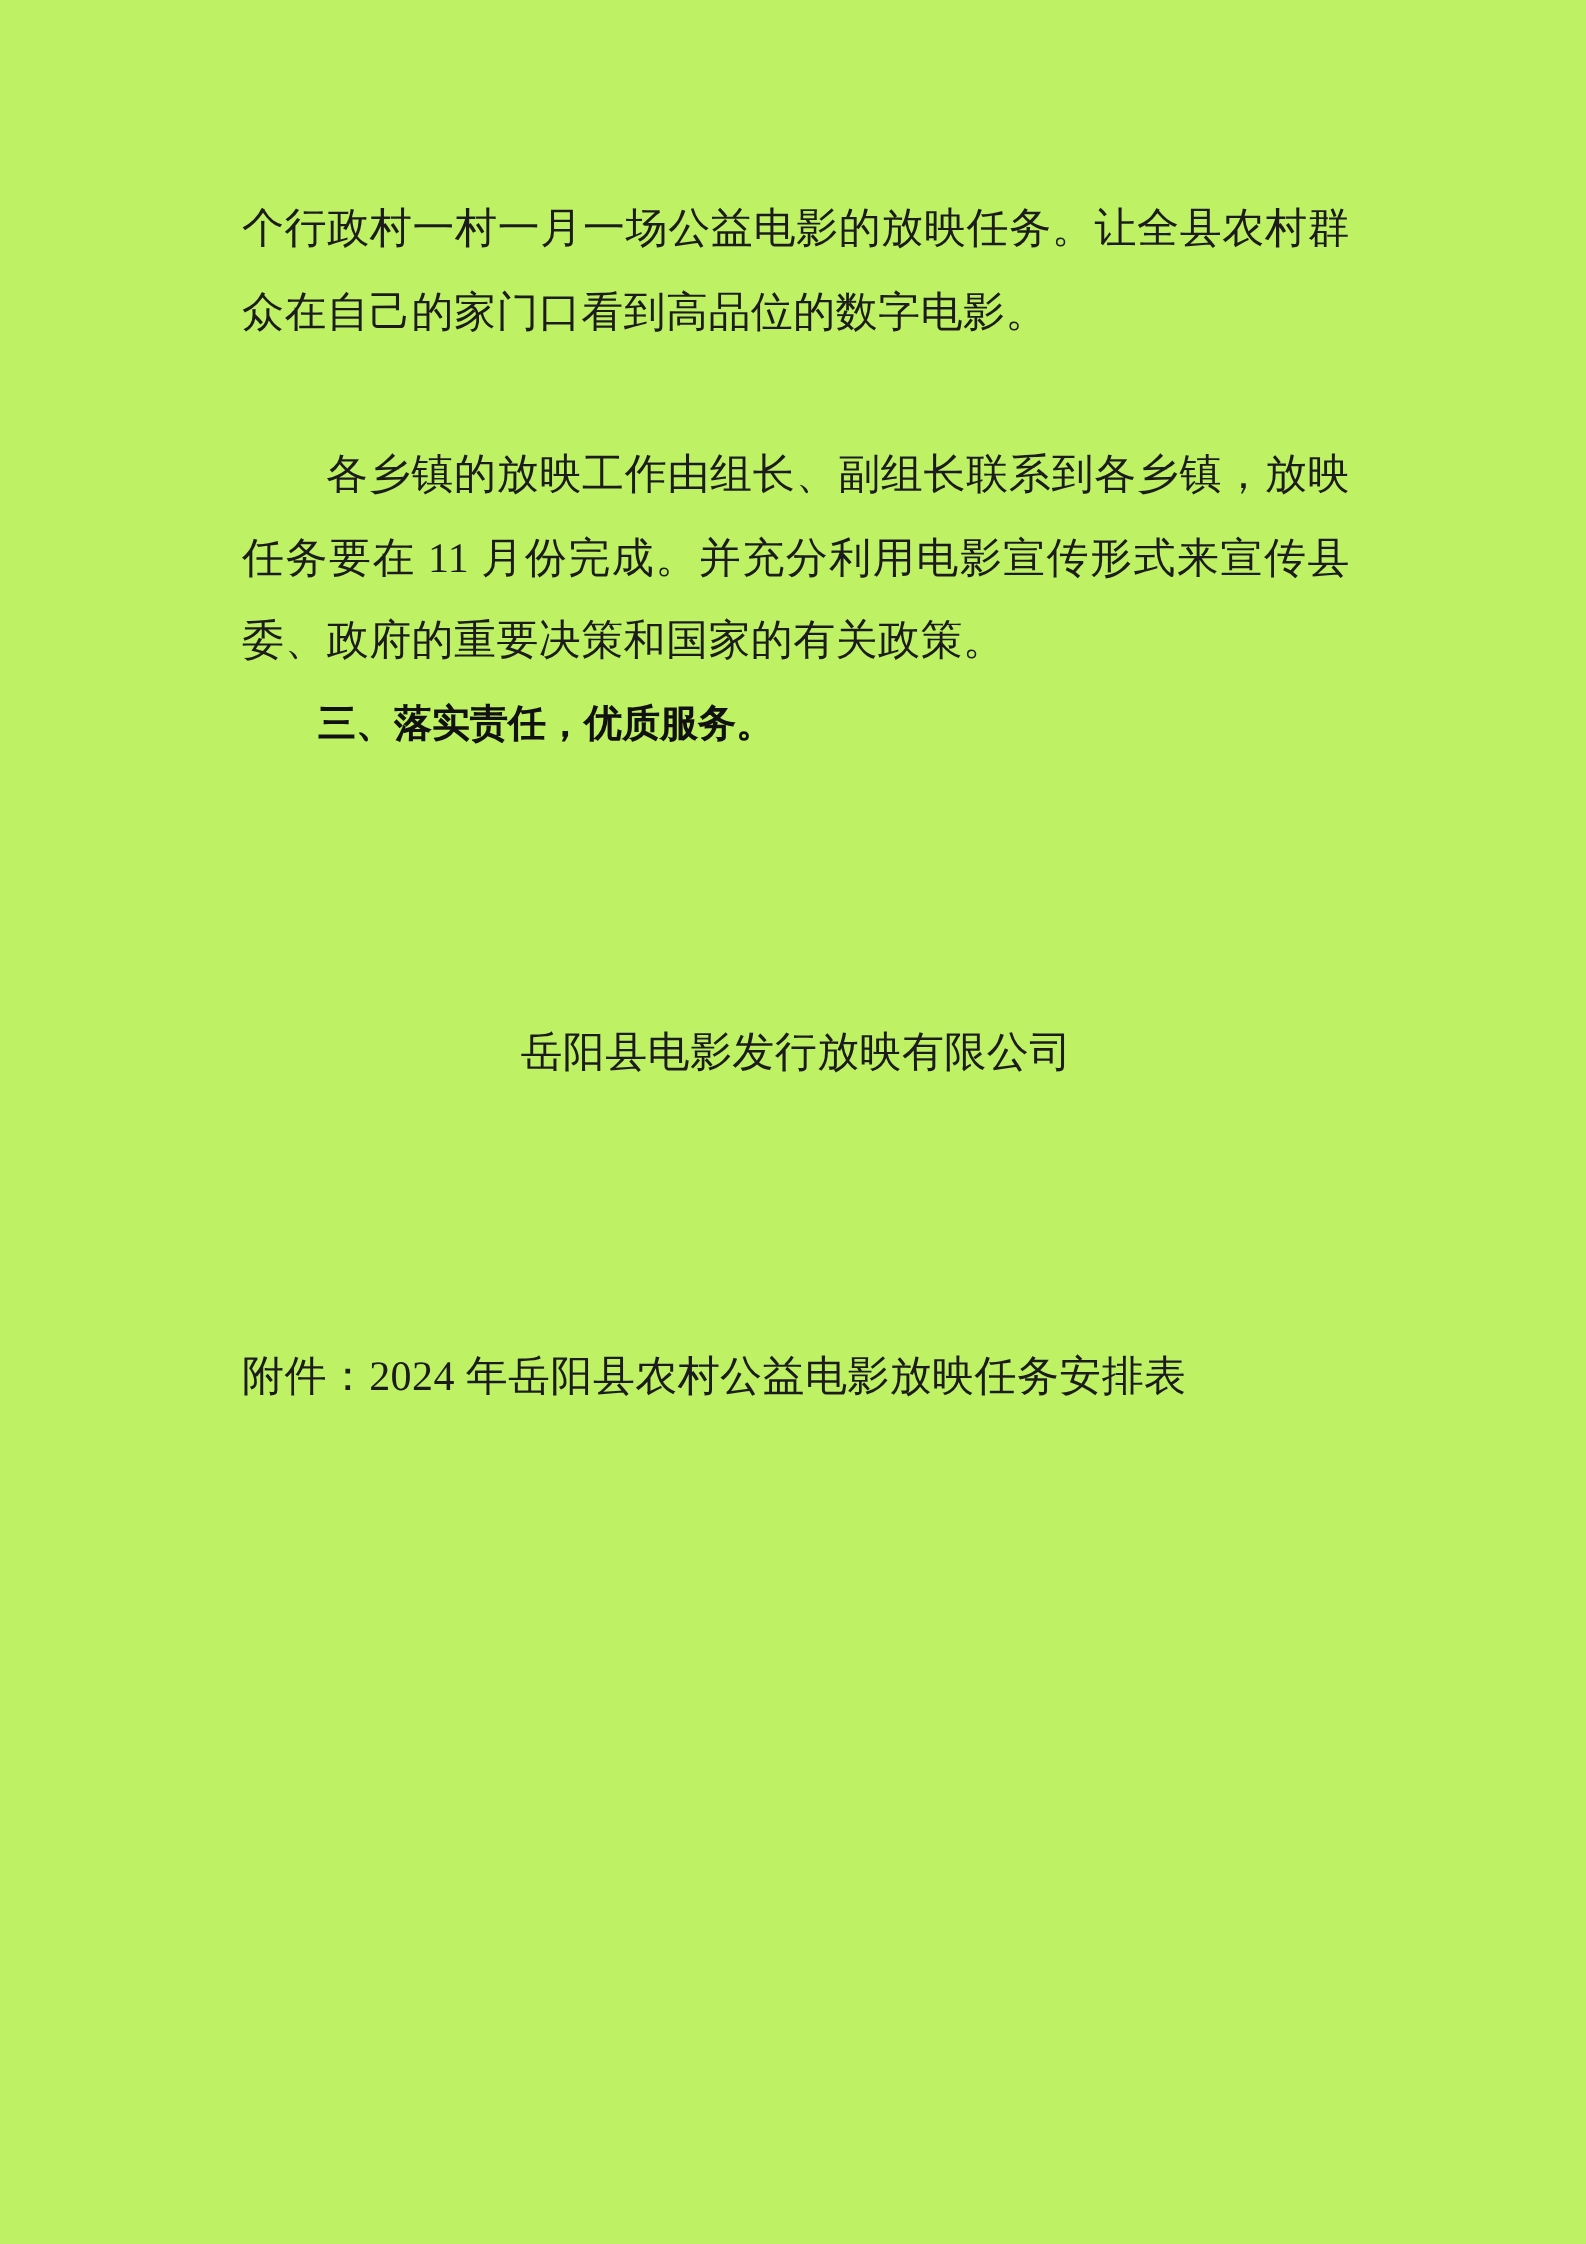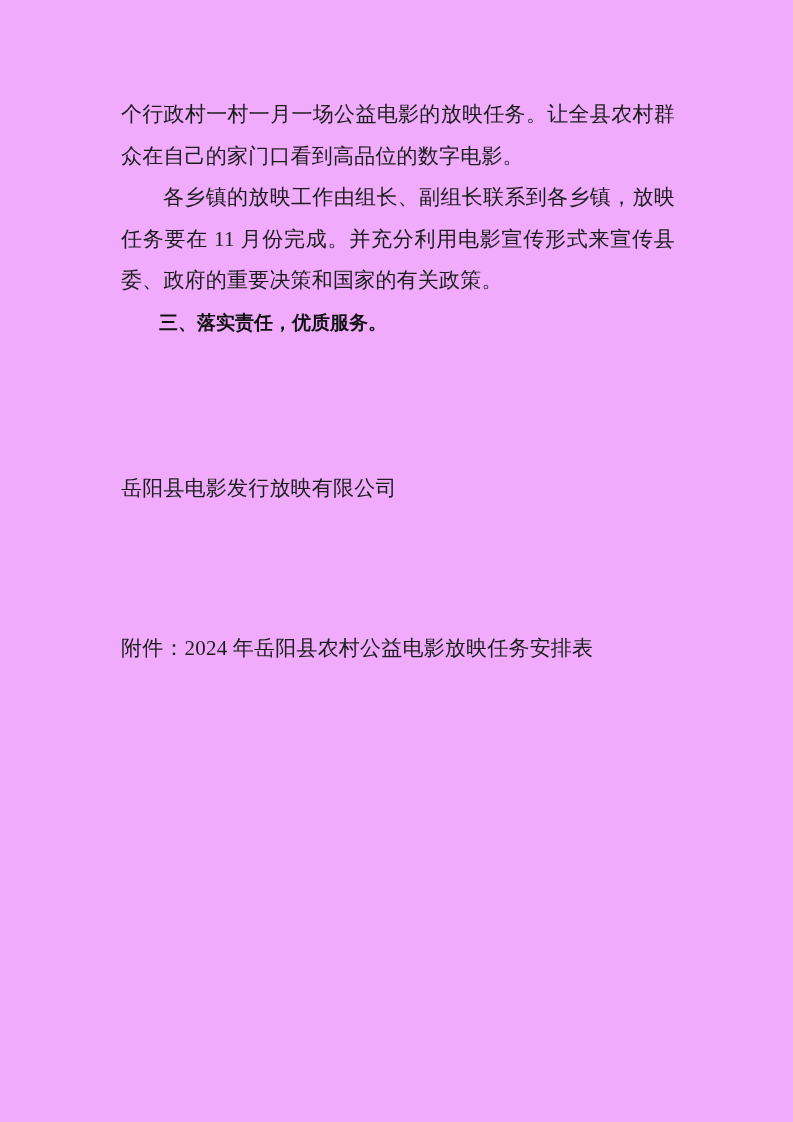--- a/index.html
+++ b/index.html
@@ -4,54 +4,56 @@
 <style>
   html, body {
     margin: 0;
     padding: 0;
     background: #ffffff;
   }
   .page {
     position: relative;
     width: 793px;
     height: 1122px;
-    background: #f0abfc;
+    background: #bef264;
     overflow: hidden;
     font-family: "Liberation Serif", "DejaVu Serif", serif;
     color: #1c1c1c;
   }
   .content {
     position: absolute;
     top: 94px;
     left: 121px;
     width: 554px;
   }
   .para {
     margin: 0;
     font-size: 21px;
     line-height: 41.5px;
     text-align: justify;
     letter-spacing: 0.2px;
     word-break: break-all;
   }
   .para.indent {
     text-indent: 2em;
+    margin-top: 40px;
   }
   .heading {
     margin: 0;
     font-size: 19px;
     line-height: 41.5px;
     text-indent: 2em;
     font-weight: 700;
     color: #111111;
     font-family: Liberation Sans, sans-serif;
   }
   .signature {
     margin-top: 123px;
-    text-align: left;
+    text-align: center;
+    font-family: Liberation Mono, monospace;
   }
   .signature p {
     margin: 0;
     font-size: 21px;
     line-height: 45px;
     letter-spacing: 0.2px;
   }
   .attachment {
     margin: 116px 0 0 0;
     font-size: 21px;

